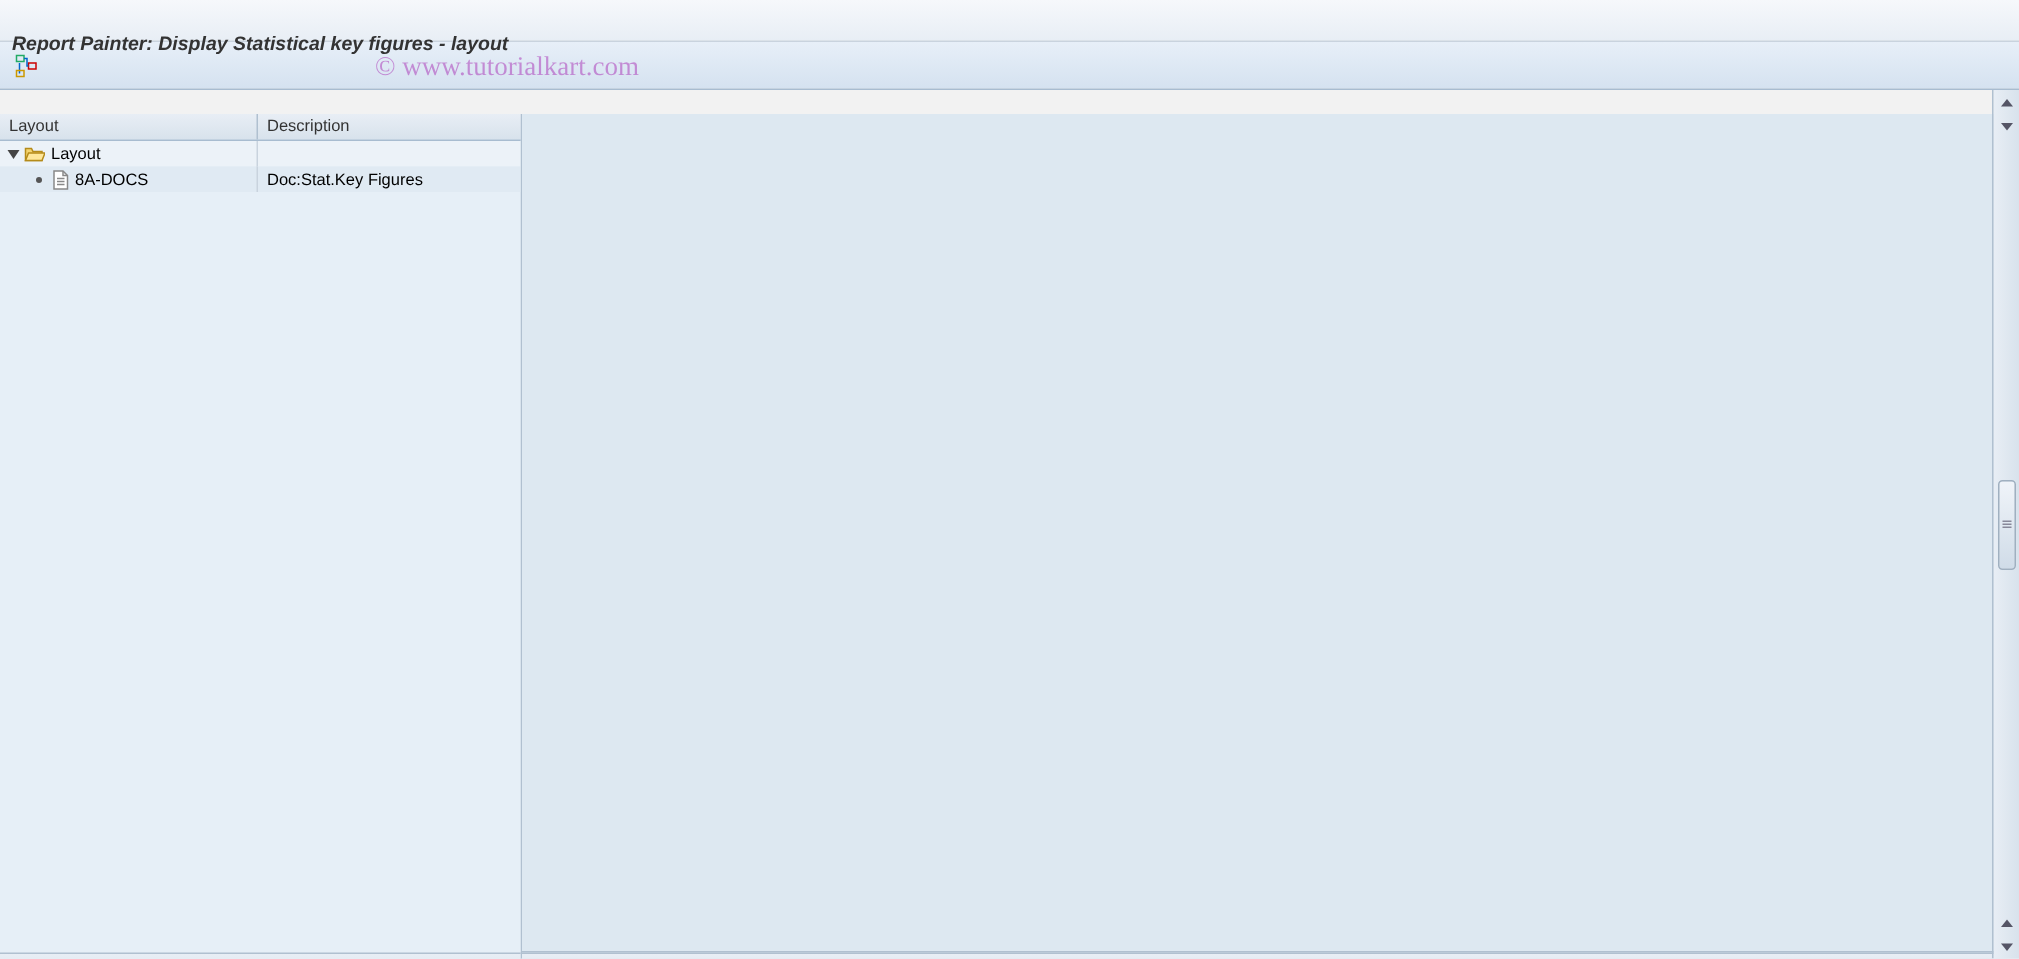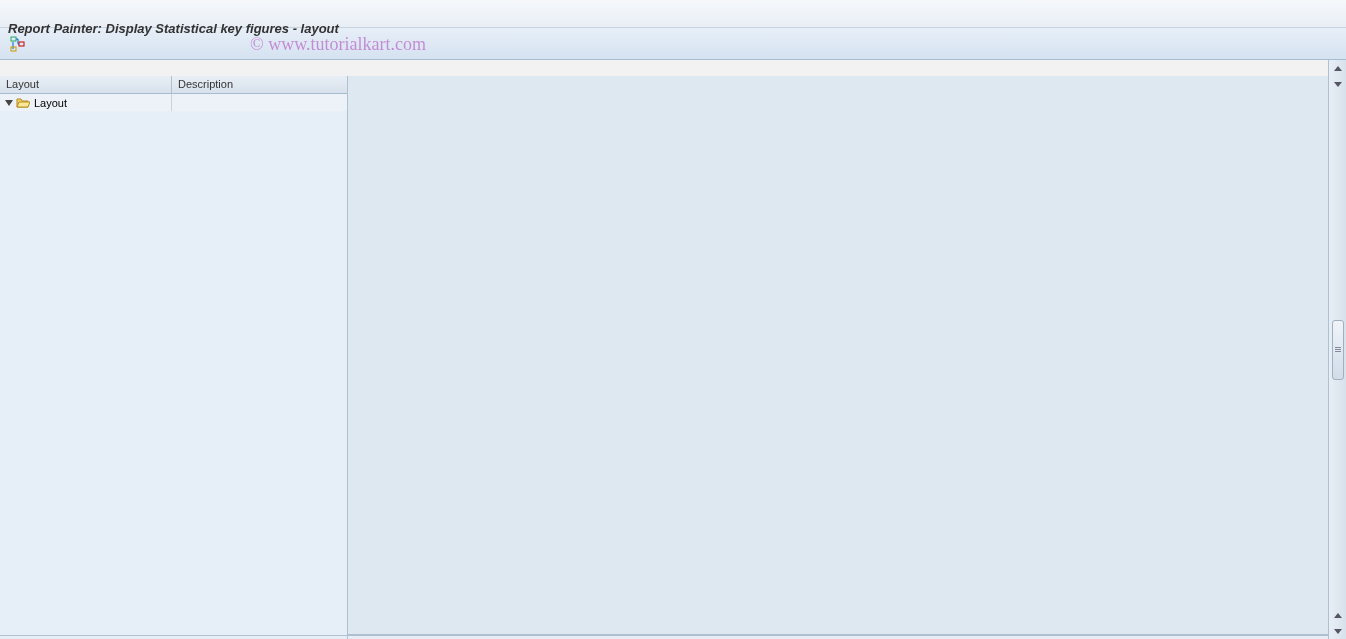--- a/index.html
+++ b/index.html
@@ -293,20 +293,34 @@
               <span class="triangle-down"></span>
             </span>
           <svg class="tree-icon" width="14" height="12" viewBox="0 0 14 12">
             <path d="M1 2 L5 2 L6 4 L12 4 L12 10 L1 10 Z" fill="#f4d470" stroke="#b58b1a"></path>
             <path d="M3 5 L14 5 L12 10 L1 10 Z" fill="#ffe79a" stroke="#b58b1a"></path>
           </svg>
           <span>Layout</span>
         </div>
         <div class="tree-cell-description"></div>
       </div>
+      <div class="tree-row">
+        <div class="tree-cell-layout tree-indent-1">
+          <span class="tree-bullet"></span>
+          <svg class="tree-icon" width="12" height="14" viewBox="0 0 12 14">
+            <path d="M2 1 L8 1 L11 4 L11 13 L2 13 Z" fill="#fff" stroke="#888"></path>
+            <path d="M8 1 L8 4 L11 4" fill="none" stroke="#888"></path>
+            <line x1="4" y1="6" x2="9" y2="6" stroke="#888"></line>
+            <line x1="4" y1="8" x2="9" y2="8" stroke="#888"></line>
+            <line x1="4" y1="10" x2="9" y2="10" stroke="#888"></line>
+          </svg>
+          <span>8A-DOCS</span>
+        </div>
+        <div class="tree-cell-description">Doc:Stat.Key Figures</div>
+      </div>
     </div>
     <div class="left-bottom-scroll">
       <div class="h-scroll-track">
         <div class="h-scroll-thumb">
             <span></span>
             <span></span>
             <span></span>
           </div>
       </div>
       <div class="h-scroll-btn left">

